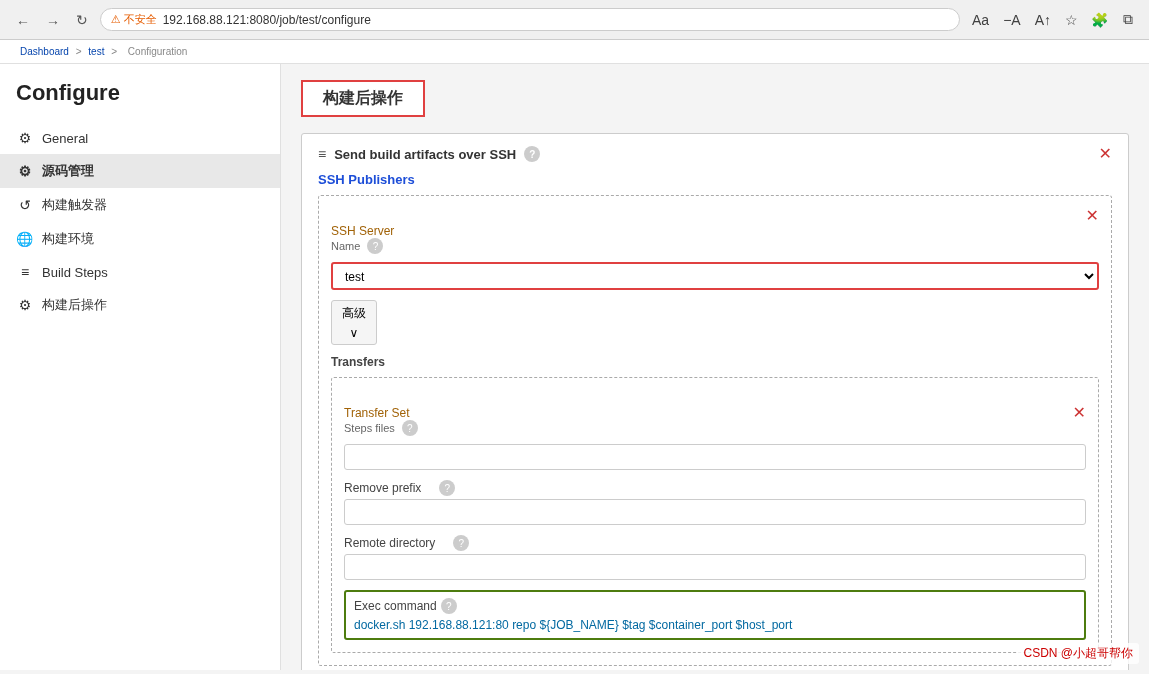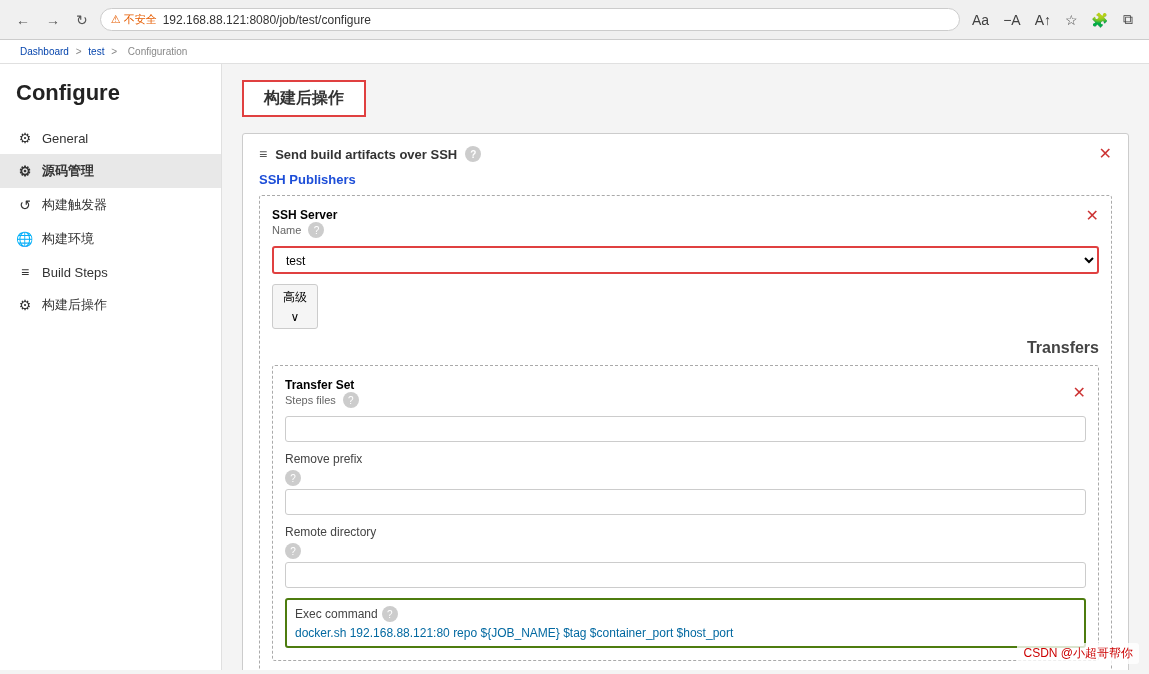--- a/index.html
+++ b/index.html
@@ -63,21 +63,21 @@
 
     
     .page-layout {
       display: flex;
       height: calc(674px - 40px - 28px);
       overflow: hidden;
     }
 
     
     .sidebar {
-      width: 222px;
+      width: 281px;
       background: #fff;
       border-right: 1px solid #e0e0e0;
       padding: 16px 0;
       flex-shrink: 0;
       overflow-y: auto;
     }
     .page-title {
       font-size: 22px;
       font-weight: 600;
       padding: 0 16px 16px;
@@ -178,32 +178,31 @@
       position: relative;
     }
 
     .sub-card-header {
       display: flex;
       justify-content: space-between;
       align-items: flex-start;
       margin-bottom: 8px;
     }
 
-    .sub-card-title { font-size: 12px; color: #000000; font-weight: 700; }
+    .sub-card-title { font-size: 12px; color: #a16207; font-weight: 400; margin-top: 16px; }
     .sub-card-subtitle { font-size: 11px; color: #666; }
 
     .form-field { margin-bottom: 10px; }
     .form-label {
       font-size: 12px;
       color: #444;
       margin-bottom: 3px;
       display: flex;
-      align-items: flex-start;
-      gap: 4px;
-      flex-direction: column;
+      align-items: center;
+      gap: 18px;
     }
 
     
     .select-highlighted {
       border: 2px solid #e04040 !important;
     }
     select, input[type="text"], textarea {
       width: 100%;
       padding: 5px 8px;
       border: 1px solid #ccc;
@@ -221,25 +220,24 @@
       border: 1px solid #ccc;
       background: #f5f5f5;
       border-radius: 3px;
       cursor: pointer;
       font-size: 12px;
       margin-bottom: 10px;
       flex-direction: column;
     }
 
     .transfers-label {
-      font-size: 16px;
+      font-size: 12px;
       color: #444;
       font-weight: 600;
       margin-bottom: 8px;
-      text-align: right;
     }
 
     .transfer-set-card {
       border: 1px dashed #aaa;
       border-radius: 3px;
       padding: 12px;
       position: relative;
     }
 
     .transfer-set-header {

